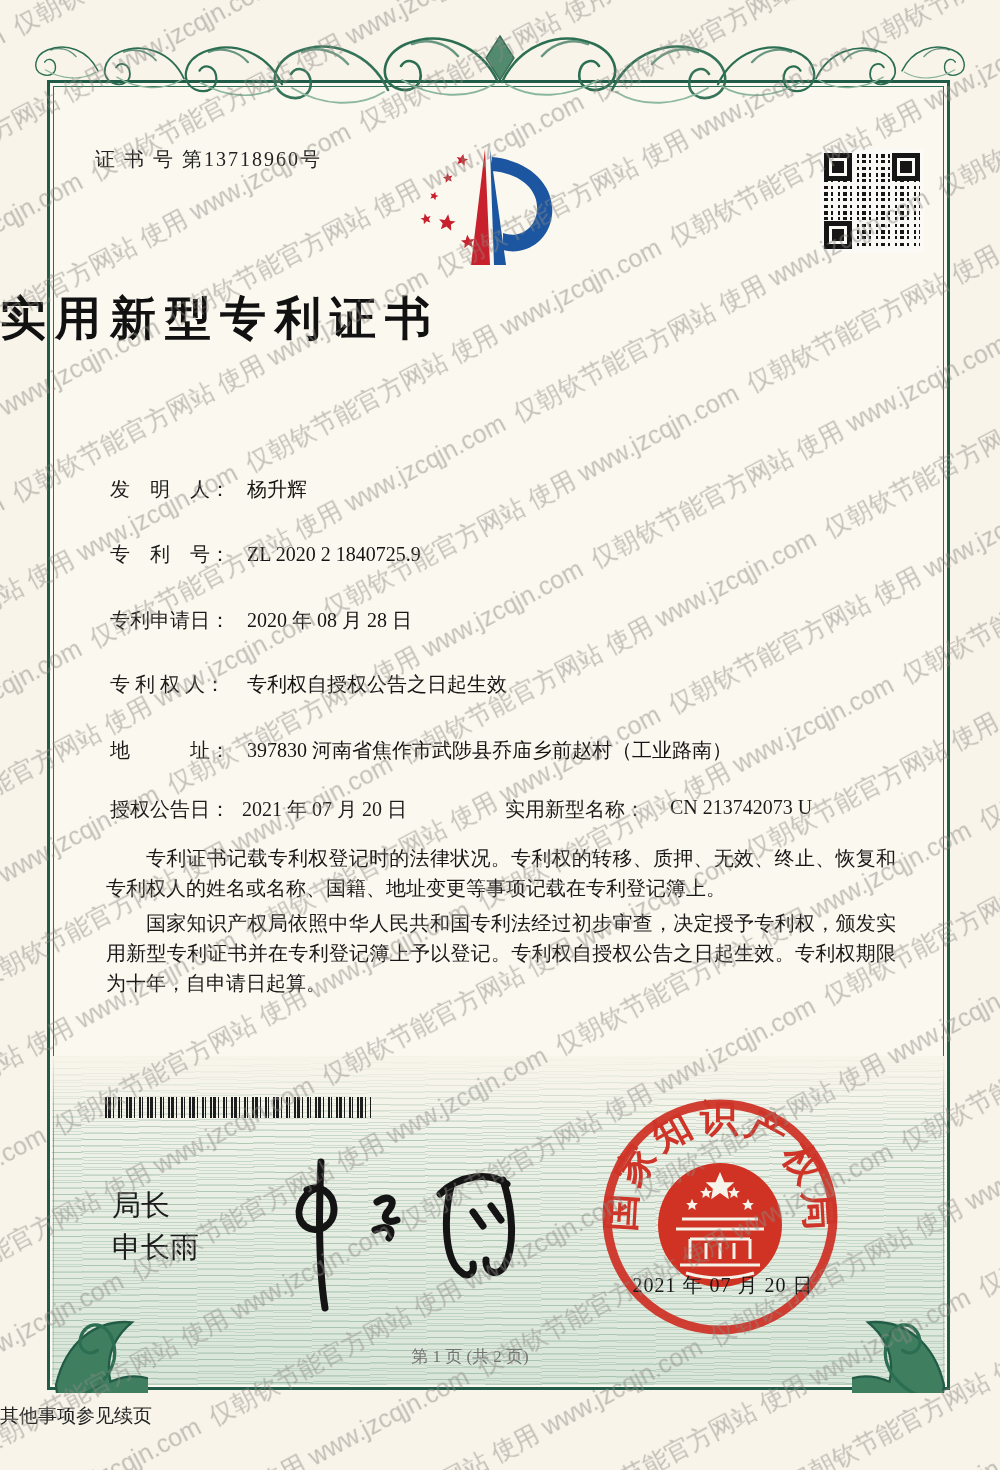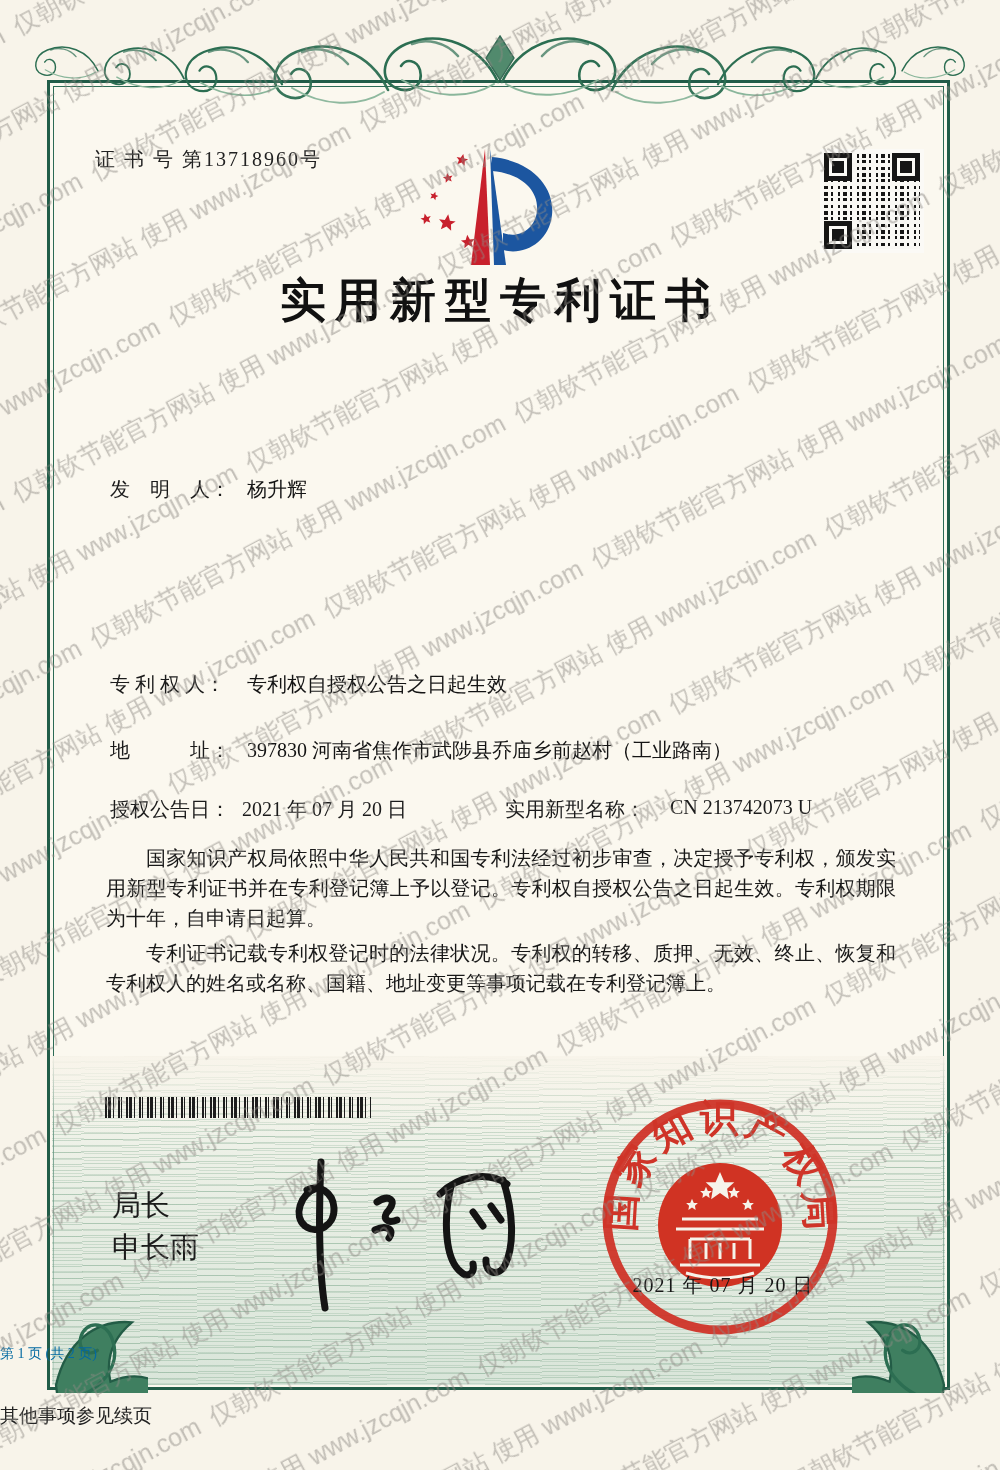--- a/index.html
+++ b/index.html
@@ -43,21 +43,21 @@
   .qr-mod {
     position:absolute; inset:4px;
     background:
       repeating-linear-gradient(0deg, #f8f7f3 0 3px, transparent 3px 6px, #f8f7f3 6px 10px, transparent 10px 13px, #f8f7f3 13px 15px, transparent 15px 19px),
       repeating-linear-gradient(90deg, #161616 0 4px, transparent 4px 7px, #161616 7px 9px, transparent 9px 14px, #161616 14px 16px, transparent 16px 19px);
   }
   .qf { position:absolute; width:18px; height:18px; border:5px solid #161616; background:#fbfaf6; }
   .qf::after { content:""; position:absolute; inset:3px; background:#161616; }
   .qf-tl { left:4px; top:4px; } .qf-tr { right:4px; top:4px; } .qf-bl { left:4px; bottom:4px; }
   .title {
-    position:absolute; left:0; right:0; top:270px; margin:0; text-align:center;
+    position:absolute; left:0; right:0; top:288px; margin:0; text-align:left;
     font-size:46px; font-weight:700; letter-spacing:9px; color:#111; z-index:4;
   }
   
   .field-row { position:absolute; left:110px; font-size:20px; white-space:nowrap; z-index:4; }
   .f-label { display:inline-block; width:132px; color:#1b1b1b; }
   .f-value { color:#141414; }
   .r0{top:410px}.r1{top:476px}.r2{top:541px}.r3{top:607px}.r4{top:671px}.r5{top:737px}
   .grant-row { position:absolute; left:0; top:796px; width:100%; font-size:20px; z-index:4; }
   .g1l{position:absolute;left:110px}.g1v{position:absolute;left:242px}
   .g2l{position:absolute;left:505px}.g2v{position:absolute;left:670px}
@@ -78,21 +78,21 @@
     font-family:"Liberation Sans","DejaVu Sans",sans-serif; font-size:29px; font-weight:500; color:#1c1c1c;
   }
   .director-title { top:1186px; } .director-name { top:1228px; }
   .signature { position:absolute; left:255px; top:1140px; width:300px; height:175px; z-index:5; }
   .sig-stroke { fill:none; stroke:#141414; stroke-width:7; stroke-linecap:round; stroke-linejoin:round; }
   .seal { position:absolute; left:595px; top:1092px; width:250px; height:250px; z-index:4; }
   .seal-date {
     position:absolute; left:598px; top:1272px; width:250px; text-align:center; z-index:5;
     font-size:20px; letter-spacing:1px; color:#171717;
   }
-  .page-info { position:absolute; left:0; right:60px; top:1345px; text-align:left; font-size:14px; color:#0369a1; z-index:4; }
+  .page-info { position:absolute; left:0; right:60px; top:1345px; text-align:center; font-size:17px; color:#737373; z-index:4; }
   .continuation { position:absolute; left:0; right:70px; top:1403px; font-size:19px; color:#222; z-index:4; }
   
   .wm-layer { position:absolute; inset:0; z-index:9; pointer-events:none; opacity:.5; }
   .wm-t { font-family:"Liberation Sans","DejaVu Sans",sans-serif; font-size:25px; fill:#8e8a84; }
   .hidden-defs { position:absolute; width:0; height:0; }
 </style>
 </head>
 <body>
 
 <div class="page">
@@ -158,39 +158,47 @@
     <div class="qf qf-tr"></div>
     <div class="qf qf-bl"></div>
   </div>
 
   <h1 class="title">实用新型专利证书</h1>
 
   <div class="field-row r1">
     <span class="f-label">发　明　人：</span>
     <span class="f-value">杨升辉</span>
   </div>
+  <div class="field-row r2">
+    <span class="f-label">专　利　号：</span>
+    <span class="f-value">ZL 2020 2 1840725.9</span>
+  </div>
+  <div class="field-row r3">
+    <span class="f-label">专利申请日：</span>
+    <span class="f-value">2020 年 08 月 28 日</span>
+  </div>
   <div class="field-row r4">
     <span class="f-label">专 利 权 人：</span>
     <span class="f-value">专利权自授权公告之日起生效</span>
   </div>
   <div class="field-row r5">
     <span class="f-label">地　　　址：</span>
     <span class="f-value">397830  河南省焦作市武陟县乔庙乡前赵村（工业路南）</span>
   </div>
 
   <div class="grant-row">
     <span class="g1l">授权公告日：</span>
     <span class="g1v">2021 年 07 月 20 日</span>
     <span class="g2l">实用新型名称：</span>
     <span class="g2v">CN 213742073 U</span>
   </div>
 
   <div class="body-text">
+    <p>专利证书记载专利权登记时的法律状况。专利权的转移、质押、无效、终止、恢复和专利权人的姓名或名称、国籍、地址变更等事项记载在专利登记簿上。</p>
     <p>国家知识产权局依照中华人民共和国专利法经过初步审查，决定授予专利权，颁发实用新型专利证书并在专利登记簿上予以登记。专利权自授权公告之日起生效。专利权期限为十年，自申请日起算。</p>
-    <p>专利证书记载专利权登记时的法律状况。专利权的转移、质押、无效、终止、恢复和专利权人的姓名或名称、国籍、地址变更等事项记载在专利登记簿上。</p>
   </div>
 
   <div class="barcode"></div>
 
   <div class="director-title">局长</div>
   <div class="director-name">申长雨</div>
 
   <svg class="signature" viewBox="0 0 300 175">
     <path class="sig-stroke" d="M62 48 C45 54 38 76 50 86 C62 95 80 86 79 68 C78 52 64 44 52 50"></path>
     <path class="sig-stroke" d="M66 22 C64 60 63 125 70 168"></path>

